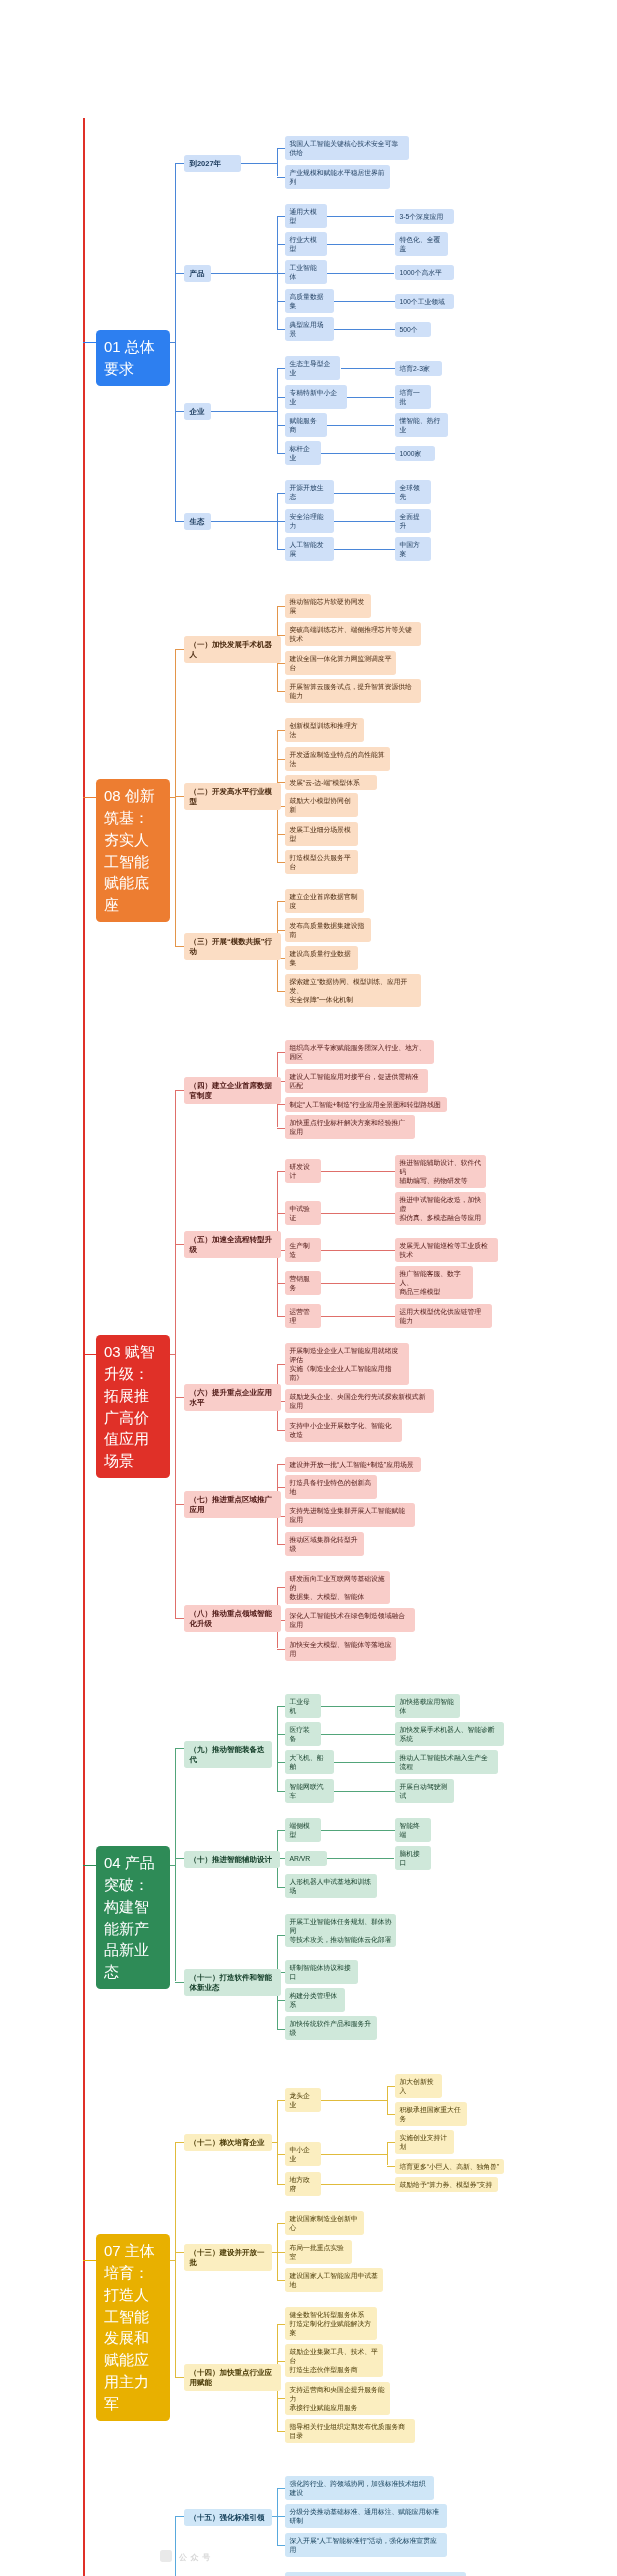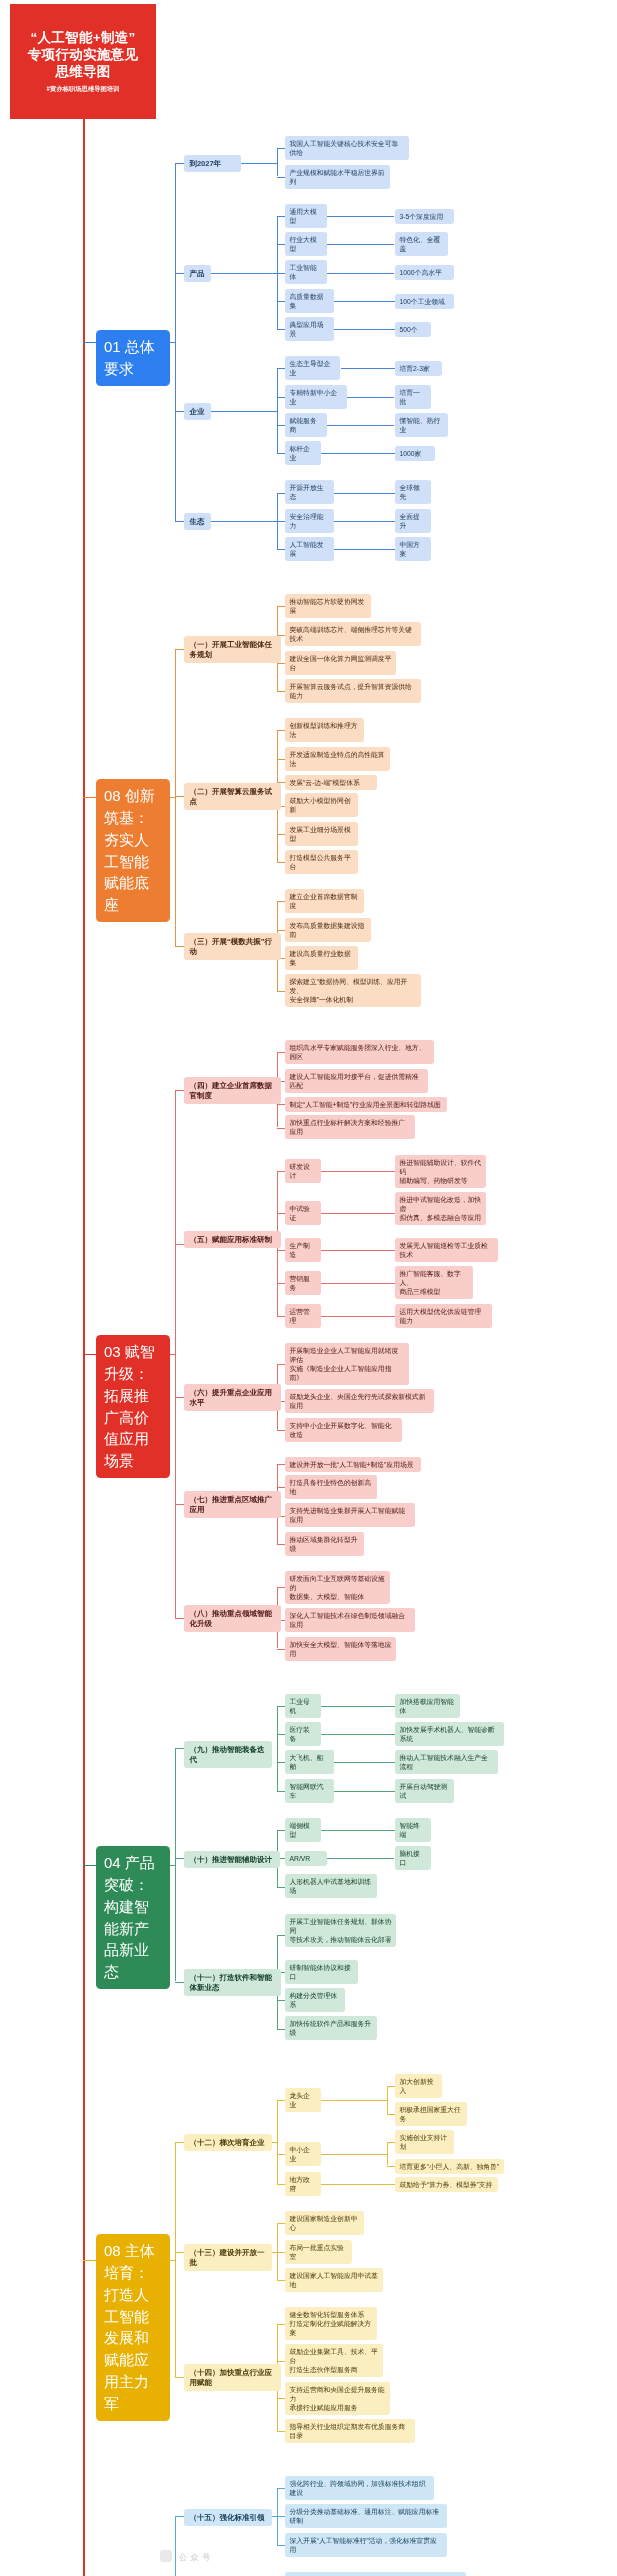--- a/index.html
+++ b/index.html
@@ -55,26 +55,20 @@
     letter-spacing:3.6px; font-weight:bold;
   }
   .wmico { position:absolute; left:160px; top:2550px; width:11.7px; height:11.7px;
            border-radius:2.7px; background:#e9e9e9; }
 </style>
 </head>
 <body style="height: 3345px;">
 
 <div id="canvas" style="height: 3345px;">
 
-  <div class="root-node">
-    <div class="rl">“人工智能+制造”</div>
-    <div class="rl">专项行动实施意见</div>
-    <div class="rl">思维导图</div>
-    <div class="sub">#黄亦栋职场思维导图培训</div>
-  </div>
 
   <div class="trunk" style="height: 3175px;"></div>
 
   <div id="tree">
       <div class="node" style="left: 285px; top: 136px; width: 124px; background: rgb(207, 224, 248); color: rgb(27, 58, 92);">我国人工智能关键核心技术安全可靠供给</div>
       <div class="node" style="left: 285px; top: 165px; width: 105px; background: rgb(207, 224, 248); color: rgb(27, 58, 92);">产业规模和赋能水平稳居世界前列</div>
       <div class="node l2" style="left: 184px; top: 155px; width: 57px; background: rgb(207, 224, 248); color: rgb(27, 58, 92);">到2027年</div>
       <div class="h" style="left: 241px; top: 163px; width: 36px; background: rgb(74, 134, 216);"></div>
       <div class="v" style="left: 277px; top: 148px; height: 28px; background: rgb(74, 134, 216);"></div>
       <div class="h" style="left: 277px; top: 148px; width: 8px; background: rgb(74, 134, 216);"></div>
@@ -141,34 +135,34 @@
       <div class="h" style="left: 170px; top: 342px; width: 5.4px; background: rgb(74, 134, 216);"></div>
       <div class="v" style="left: 175px; top: 163px; height: 358px; background: rgb(74, 134, 216);"></div>
       <div class="h" style="left: 175px; top: 163px; width: 9px; background: rgb(74, 134, 216);"></div>
       <div class="h" style="left: 175px; top: 273px; width: 9px; background: rgb(74, 134, 216);"></div>
       <div class="h" style="left: 175px; top: 411px; width: 9px; background: rgb(74, 134, 216);"></div>
       <div class="h" style="left: 175px; top: 521px; width: 9px; background: rgb(74, 134, 216);"></div>
       <div class="node" style="left: 285px; top: 594px; width: 86px; background: rgb(251, 221, 196); color: rgb(74, 42, 16);">推动智能芯片软硬协同发展</div>
       <div class="node" style="left: 285px; top: 622px; width: 136px; background: rgb(251, 221, 196); color: rgb(74, 42, 16);">突破高端训练芯片、端侧推理芯片等关键技术</div>
       <div class="node" style="left: 285px; top: 651px; width: 111px; background: rgb(251, 221, 196); color: rgb(74, 42, 16);">建设全国一体化算力网监测调度平台</div>
       <div class="node" style="left: 285px; top: 679px; width: 136px; background: rgb(251, 221, 196); color: rgb(74, 42, 16);">开展智算云服务试点，提升智算资源供给能力</div>
-      <div class="node l2" style="left: 184px; top: 636px; width: 97px; background: rgb(251, 221, 196); color: rgb(74, 42, 16);">（一）开展工业智能体任务规划</div>
+      <div class="node l2" style="left: 184px; top: 636px; width: 97px; background: rgb(251, 221, 196); color: rgb(74, 42, 16);">（一）加快发展手术机器人</div>
       <div class="h" style="left: 281px; top: 649px; background: rgb(227, 149, 74);"></div>
       <div class="v" style="left: 277px; top: 606px; height: 85px; background: rgb(227, 149, 74);"></div>
       <div class="h" style="left: 277px; top: 606px; width: 8px; background: rgb(227, 149, 74);"></div>
       <div class="h" style="left: 277px; top: 635px; width: 8px; background: rgb(227, 149, 74);"></div>
       <div class="h" style="left: 277px; top: 663px; width: 8px; background: rgb(227, 149, 74);"></div>
       <div class="h" style="left: 277px; top: 691px; width: 8px; background: rgb(227, 149, 74);"></div>
       <div class="node" style="left: 285px; top: 718px; width: 79px; background: rgb(251, 221, 196); color: rgb(74, 42, 16);">创新模型训练和推理方法</div>
       <div class="node" style="left: 285px; top: 747px; width: 105px; background: rgb(251, 221, 196); color: rgb(74, 42, 16);">开发适应制造业特点的高性能算法</div>
       <div class="node" style="left: 285px; top: 775px; width: 92px; background: rgb(251, 221, 196); color: rgb(74, 42, 16);">发展“云-边-端”模型体系</div>
       <div class="node" style="left: 285px; top: 793px; width: 73px; background: rgb(251, 221, 196); color: rgb(74, 42, 16);">鼓励大小模型协同创新</div>
       <div class="node" style="left: 285px; top: 822px; width: 73px; background: rgb(251, 221, 196); color: rgb(74, 42, 16);">发展工业细分场景模型</div>
       <div class="node" style="left: 285px; top: 850px; width: 73px; background: rgb(251, 221, 196); color: rgb(74, 42, 16);">打造模型公共服务平台</div>
-      <div class="node l2" style="left: 184px; top: 783px; width: 97px; background: rgb(251, 221, 196); color: rgb(74, 42, 16);">（二）开展智算云服务试点</div>
+      <div class="node l2" style="left: 184px; top: 783px; width: 97px; background: rgb(251, 221, 196); color: rgb(74, 42, 16);">（二）开发高水平行业模型</div>
       <div class="h" style="left: 281px; top: 796px; background: rgb(227, 149, 74);"></div>
       <div class="v" style="left: 277px; top: 730px; height: 132px; background: rgb(227, 149, 74);"></div>
       <div class="h" style="left: 277px; top: 730px; width: 8px; background: rgb(227, 149, 74);"></div>
       <div class="h" style="left: 277px; top: 759px; width: 8px; background: rgb(227, 149, 74);"></div>
       <div class="h" style="left: 277px; top: 782px; width: 8px; background: rgb(227, 149, 74);"></div>
       <div class="h" style="left: 277px; top: 806px; width: 8px; background: rgb(227, 149, 74);"></div>
       <div class="h" style="left: 277px; top: 834px; width: 8px; background: rgb(227, 149, 74);"></div>
       <div class="h" style="left: 277px; top: 862px; width: 8px; background: rgb(227, 149, 74);"></div>
       <div class="node" style="left: 285px; top: 889px; width: 79px; background: rgb(251, 221, 196); color: rgb(74, 42, 16);">建立企业首席数据官制度</div>
       <div class="node" style="left: 285px; top: 918px; width: 86px; background: rgb(251, 221, 196); color: rgb(74, 42, 16);">发布高质量数据集建设指南</div>
@@ -212,21 +206,21 @@
       <div class="node" style="left: 285px; top: 1238px; width: 36px; background: rgb(249, 205, 201); color: rgb(77, 23, 20);">生产制造</div>
       <div class="node" style="left: 395px; top: 1238px; width: 103px; background: rgb(249, 205, 201); color: rgb(77, 23, 20);">发展无人智能巡检等工业质检技术</div>
       <div class="h" style="left: 321px; top: 1250px; width: 74px; background: rgb(223, 111, 106);"></div>
       <div class="node" style="left: 285px; top: 1271px; width: 36px; background: rgb(249, 205, 201); color: rgb(77, 23, 20);">营销服务</div>
       <div class="node" style="left: 395px; top: 1266px; width: 78px; background: rgb(249, 205, 201); color: rgb(77, 23, 20);">推广智能客服、数字人、
 商品三维模型</div>
       <div class="h" style="left: 321px; top: 1283px; width: 74px; background: rgb(223, 111, 106);"></div>
       <div class="node" style="left: 285px; top: 1304px; width: 36px; background: rgb(249, 205, 201); color: rgb(77, 23, 20);">运营管理</div>
       <div class="node" style="left: 395px; top: 1304px; width: 97px; background: rgb(249, 205, 201); color: rgb(77, 23, 20);">运用大模型优化供应链管理能力</div>
       <div class="h" style="left: 321px; top: 1316px; width: 74px; background: rgb(223, 111, 106);"></div>
-      <div class="node l2" style="left: 184px; top: 1231px; width: 97px; background: rgb(249, 205, 201); color: rgb(77, 23, 20);">（五）赋能应用标准研制</div>
+      <div class="node l2" style="left: 184px; top: 1231px; width: 97px; background: rgb(249, 205, 201); color: rgb(77, 23, 20);">（五）加速全流程转型升级</div>
       <div class="h" style="left: 281px; top: 1244px; background: rgb(223, 111, 106);"></div>
       <div class="v" style="left: 277px; top: 1171px; height: 145px; background: rgb(223, 111, 106);"></div>
       <div class="h" style="left: 277px; top: 1171px; width: 8px; background: rgb(223, 111, 106);"></div>
       <div class="h" style="left: 277px; top: 1213px; width: 8px; background: rgb(223, 111, 106);"></div>
       <div class="h" style="left: 277px; top: 1250px; width: 8px; background: rgb(223, 111, 106);"></div>
       <div class="h" style="left: 277px; top: 1283px; width: 8px; background: rgb(223, 111, 106);"></div>
       <div class="h" style="left: 277px; top: 1316px; width: 8px; background: rgb(223, 111, 106);"></div>
       <div class="node" style="left: 285px; top: 1343px; width: 124px; background: rgb(249, 205, 201); color: rgb(77, 23, 20);">开展制造业企业人工智能应用就绪度评估
 实施《制造业企业人工智能应用指南》</div>
       <div class="node" style="left: 285px; top: 1389px; width: 149px; background: rgb(249, 205, 201); color: rgb(77, 23, 20);">鼓励龙头企业、央国企先行先试探索新模式新应用</div>
@@ -360,21 +354,21 @@
       <div class="node" style="left: 285px; top: 2382px; width: 105px; background: rgb(251, 238, 192); color: rgb(74, 58, 5);">支持运营商和央国企提升服务能力
 承接行业赋能应用服务</div>
       <div class="node" style="left: 285px; top: 2419px; width: 130px; background: rgb(251, 238, 192); color: rgb(74, 58, 5);">指导相关行业组织定期发布优质服务商目录</div>
       <div class="node l2" style="left: 184px; top: 2364px; width: 97px; background: rgb(251, 238, 192); color: rgb(74, 58, 5);">（十四）加快重点行业应用赋能</div>
       <div class="h" style="left: 281px; top: 2377px; background: rgb(224, 187, 60);"></div>
       <div class="v" style="left: 277px; top: 2324px; height: 107px; background: rgb(224, 187, 60);"></div>
       <div class="h" style="left: 277px; top: 2324px; width: 8px; background: rgb(224, 187, 60);"></div>
       <div class="h" style="left: 277px; top: 2361px; width: 8px; background: rgb(224, 187, 60);"></div>
       <div class="h" style="left: 277px; top: 2398px; width: 8px; background: rgb(224, 187, 60);"></div>
       <div class="h" style="left: 277px; top: 2431px; width: 8px; background: rgb(224, 187, 60);"></div>
-      <div class="chap rounded" style="left: 96px; top: 2234px; width: 74px; background: rgb(232, 176, 0);">08 主体培育：
+      <div class="chap rounded" style="left: 96px; top: 2234px; width: 74px; background: rgb(232, 176, 0);">07 主体培育：
 打造人工智能发展和
 赋能应用主力军</div>
       <div class="h" style="left: 83px; top: 2260px; width: 12.6px; background: rgb(232, 176, 0);"></div>
       <div class="h" style="left: 170px; top: 2260px; width: 5.4px; background: rgb(224, 187, 60);"></div>
       <div class="v" style="left: 175px; top: 2142px; height: 235px; background: rgb(224, 187, 60);"></div>
       <div class="h" style="left: 175px; top: 2142px; width: 9px; background: rgb(224, 187, 60);"></div>
       <div class="h" style="left: 175px; top: 2252px; width: 9px; background: rgb(224, 187, 60);"></div>
       <div class="h" style="left: 175px; top: 2377px; width: 9px; background: rgb(224, 187, 60);"></div>
       <div class="node" style="left: 285px; top: 2476px; width: 149px; background: rgb(207, 230, 247); color: rgb(15, 59, 85);">强化跨行业、跨领域协同，加强标准技术组织建设</div>
       <div class="node" style="left: 285px; top: 2504px; width: 162px; background: rgb(207, 230, 247); color: rgb(15, 59, 85);">分级分类推动基础标准、通用标注、赋能应用标准研制</div>

